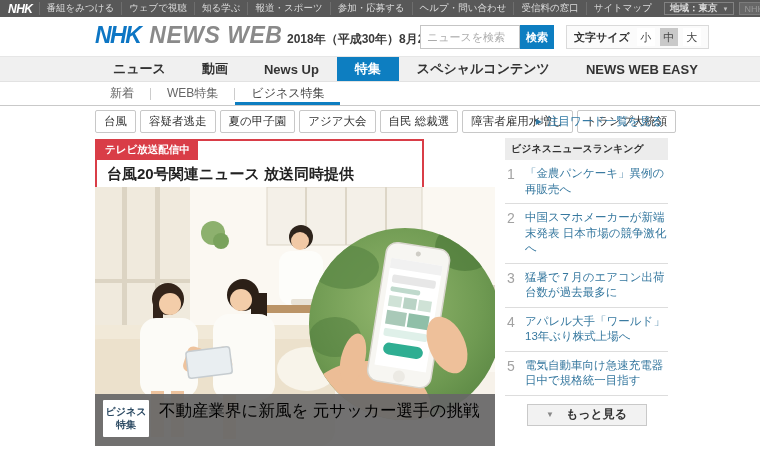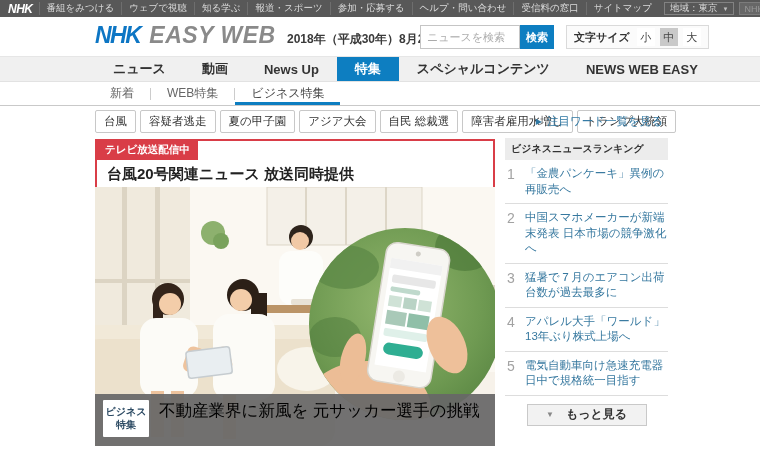--- a/index.html
+++ b/index.html
@@ -6,21 +6,21 @@
   html,body { width:760px; height:456px; overflow:hidden; }
   body { position:relative; background:#fff; font-family:"Liberation Sans","DejaVu Sans",sans-serif; color:#333; }
 
   
   .topbar { position:absolute; top:0; left:0; width:760px; height:17px; background:#585858;
             display:flex; align-items:center; padding:0 6px; font-size:9.5px; color:#dcdcdc; }
   .tb-logo { font-weight:bold; font-style:italic; font-size:12px; color:#fff; letter-spacing:-0.5px; margin:0 6px 0 2px; }
   .tb-link { padding:0 7px; border-left:1px solid #6e6e6e; white-space:nowrap; cursor:pointer; }
   .tb-right { margin-left:auto; display:flex; align-items:center; }
   .tb-region { border:1px solid #828282; height:13px; display:flex; align-items:center; gap:5px;
-               padding:0 5px; margin:0 5px; white-space:nowrap; cursor:pointer; }
+               padding:0 5px; margin:0 5px; white-space:nowrap; cursor:pointer;font-weight:bold; }
   .tb-caret { font-size:6px; color:#c0c0c0; }
   .tb-search { width:86px; height:13px; background:#676767; border:1px solid #7c7c7c; color:#ccc;
                font-size:9px; padding:0 4px; }
   .tb-search::placeholder { color:#989898; }
 
   
   .header { position:absolute; top:17px; left:0; width:760px; height:39px; background:#fff; }
   .site-logo { position:absolute; left:95px; top:5px; font-style:italic; font-weight:bold; white-space:nowrap; }
   .site-logo .nhk { color:#0d76c4; font-size:23px; letter-spacing:-1.5px; }
   .site-logo .news { color:#8a8a8a; font-size:23px; margin-left:9px; letter-spacing:0.5px; }
@@ -54,21 +54,21 @@
 
   
   .tagrow { position:absolute; top:110px; left:95px; width:410px; display:flex; gap:4px;align-items:center; }
   .tag-chip { border:1px solid #c8c8c8; border-radius:2px; background:#fff; font-size:11.5px; color:#333;
               padding:3px 8px; white-space:nowrap; cursor:pointer; }
   .trending-link { position:absolute; top:114px; right:97px; font-size:11.5px; color:#3078a3;
                    display:flex; align-items:center; gap:5px; cursor:pointer; }
   .trending-link .arrow { font-size:8px; }
 
   
-  .livebox { position:absolute; left:95px; top:139px; width:400px; height:53px; border:2px solid #d93d47; background:#fff; cursor:pointer; }
+  .livebox { position:absolute; left:95px; top:139px; width:329px; height:53px; border:2px solid #d93d47; background:#fff; cursor:pointer; }
   .live-badge { position:absolute; top:0; left:0; background:#d93d47; color:#fff; font-size:10.5px; font-weight:bold;
                 padding:2px 8px 3px; }
   .live-title { position:absolute; left:10px; bottom:6px; font-size:15px; font-weight:bold; color:#222; white-space:nowrap; }
 
   
   .photo { position:absolute; left:95px; top:187px; width:400px; height:259px; overflow:hidden; background:#f6f1e9; cursor:pointer; }
   .photo svg { position:absolute; top:0; left:0; }
   .caption { position:absolute; left:0; top:207px; width:400px; height:52px; background:rgba(103,103,103,0.93);
              display:flex; align-items:flex-start; padding:6px 8px; }
   .cap-badge { width:46px; height:37px; background:#fff; color:#2c4a63; font-size:10px; font-weight:bold;
@@ -105,21 +105,21 @@
     <div class="tb-region">
       <span>地域：東京</span>
       <span class="tb-caret">▼</span>
     </div>
     <input class="tb-search" placeholder="NHK 全体から検索" style="">
   </div>
 </div>
 
 <div class="header">
   <div class="site-logo">
-    <span class="nhk">NHK</span><span class="news">EASY WEB</span>
+    <span class="nhk">NHK</span><span class="news">NEWS WEB</span>
   </div>
   <div class="date-text">2018年（平成30年）8月23日 木曜日</div>
   <div class="hd-search">
     <input placeholder="ニュースを検索" style="">
     <button>検索</button>
   </div>
   <div class="fontsize">
     <span class="fs-label">文字サイズ</span>
     <span class="fs-opt">小</span>
     <span class="fs-opt active">中</span>

